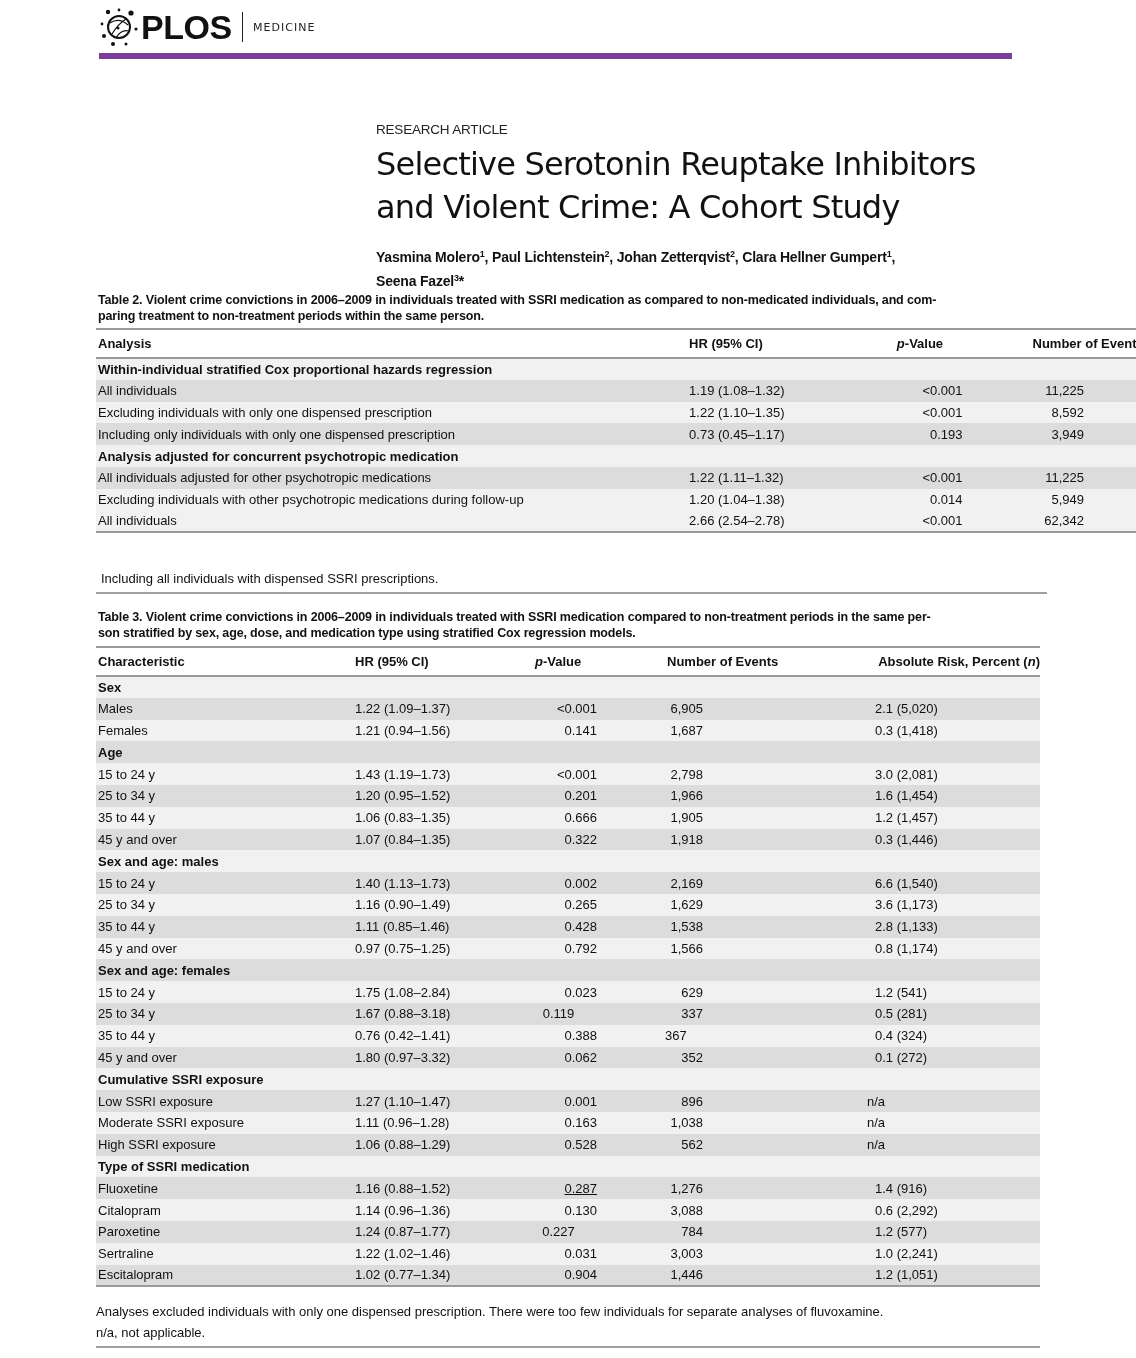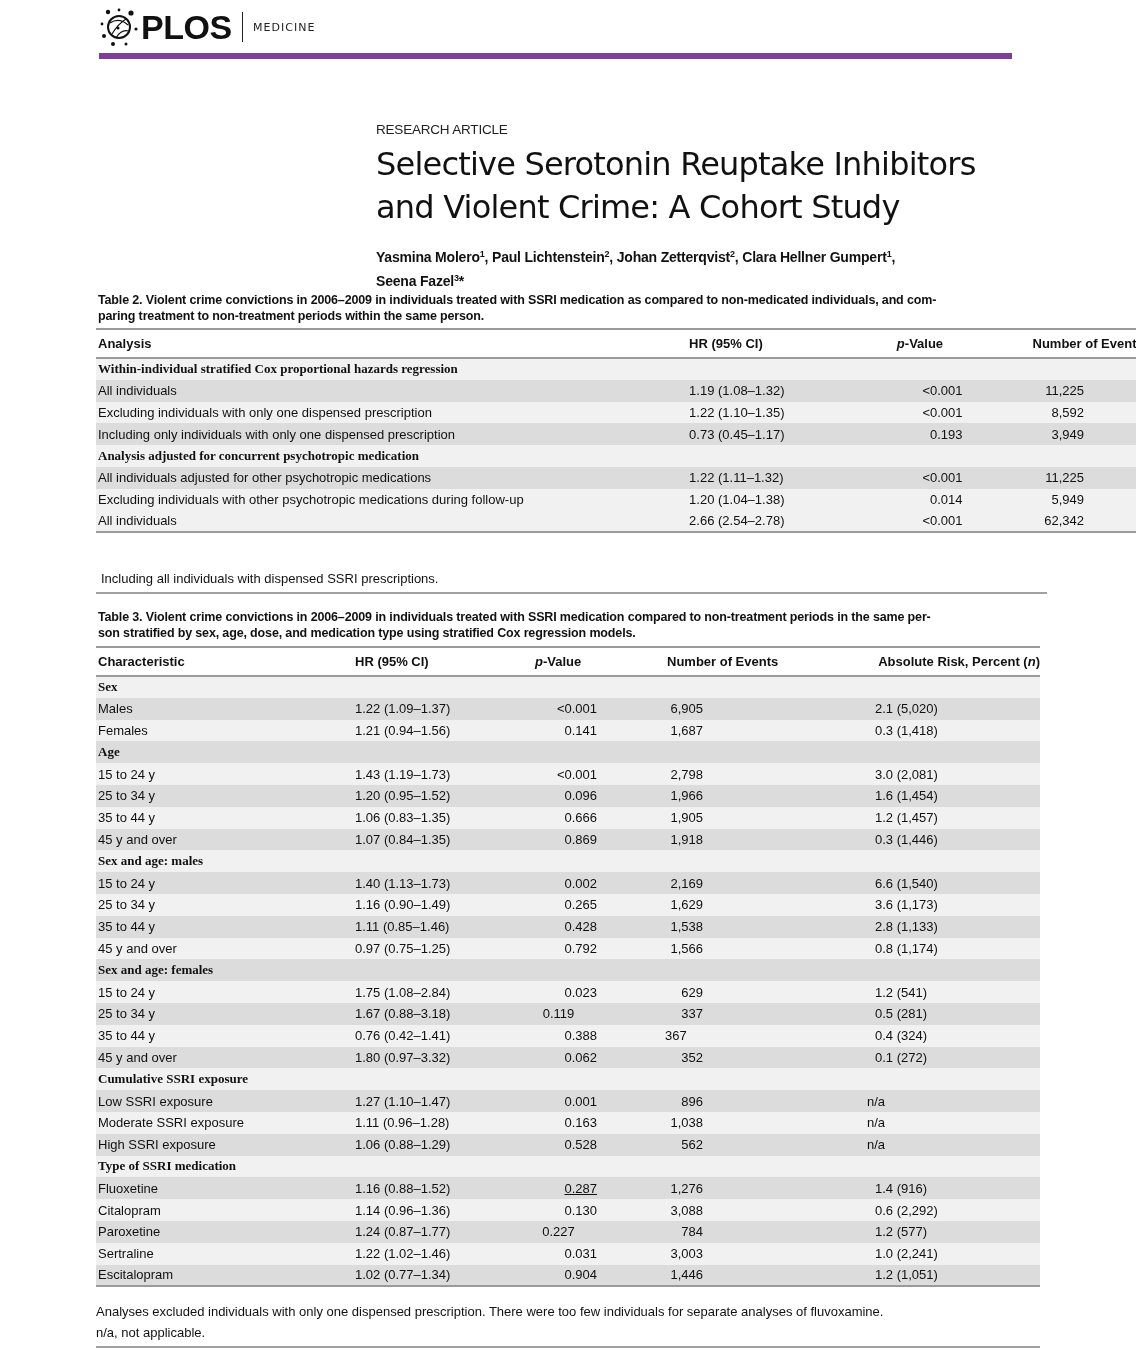--- a/index.html
+++ b/index.html
@@ -67,21 +67,21 @@
     }
     table.data th {
       text-align: left; font-weight: 700; height: 29px;
       border-bottom: 2px solid #9a9a9a; padding: 0 2px;
       background: #fff; white-space: nowrap;
     }
     table.data th i { font-style: italic; }
     table.data td { height: 21.8px; padding: 0 2px; white-space: nowrap; }
     table.data tr.light td { background: #f1f1f1; }
     table.data tr.dark td { background: #dcdcdc; }
-    table.data tr.section td { font-weight: 700; font-family: Liberation Serif, serif; }
+    table.data tr.section td { font-weight: 700; }
     .footnote {
       position: absolute; font-size: 13px; color: #111; line-height: 22px;
     }
     .foot-rule {
       position: absolute; height: 2px; background: #a0a0a0;
     }
   </style>
 </head>
 <body>
 
@@ -235,35 +235,35 @@
       <tr class="light">
         <td>15 to 24 y</td>
         <td>1.43 (1.19–1.73)</td>
         <td style="text-align: right; padding-right: 66px;">&lt;0.001</td>
         <td style="text-align: right; padding-right: 160px;">2,798</td>
         <td style="padding-left: 12px;">3.0 (2,081)</td>
       </tr>
       <tr class="dark">
         <td>25 to 34 y</td>
         <td>1.20 (0.95–1.52)</td>
-        <td style="text-align: right; padding-right: 66px;">0.096</td>
+        <td style="text-align: right; padding-right: 66px;">0.201</td>
         <td style="text-align: right; padding-right: 160px;">1,966</td>
         <td style="padding-left: 12px;">1.6 (1,454)</td>
       </tr>
       <tr class="light">
         <td>35 to 44 y</td>
         <td>1.06 (0.83–1.35)</td>
         <td style="text-align: right; padding-right: 66px;">0.666</td>
         <td style="text-align: right; padding-right: 160px;">1,905</td>
         <td style="padding-left: 12px;">1.2 (1,457)</td>
       </tr>
       <tr class="dark">
         <td>45 y and over</td>
         <td>1.07 (0.84–1.35)</td>
-        <td style="text-align: right; padding-right: 66px;">0.869</td>
+        <td style="text-align: right; padding-right: 66px;">0.322</td>
         <td style="text-align: right; padding-right: 160px;">1,918</td>
         <td style="padding-left: 12px;">0.3 (1,446)</td>
       </tr>
       <tr class="light section">
         <td>Sex and age: males</td>
         <td></td>
         <td style="text-align: right; padding-right: 66px;"></td>
         <td style="text-align: right; padding-right: 160px;"></td>
         <td style="padding-left: 4px;"></td>
       </tr>

